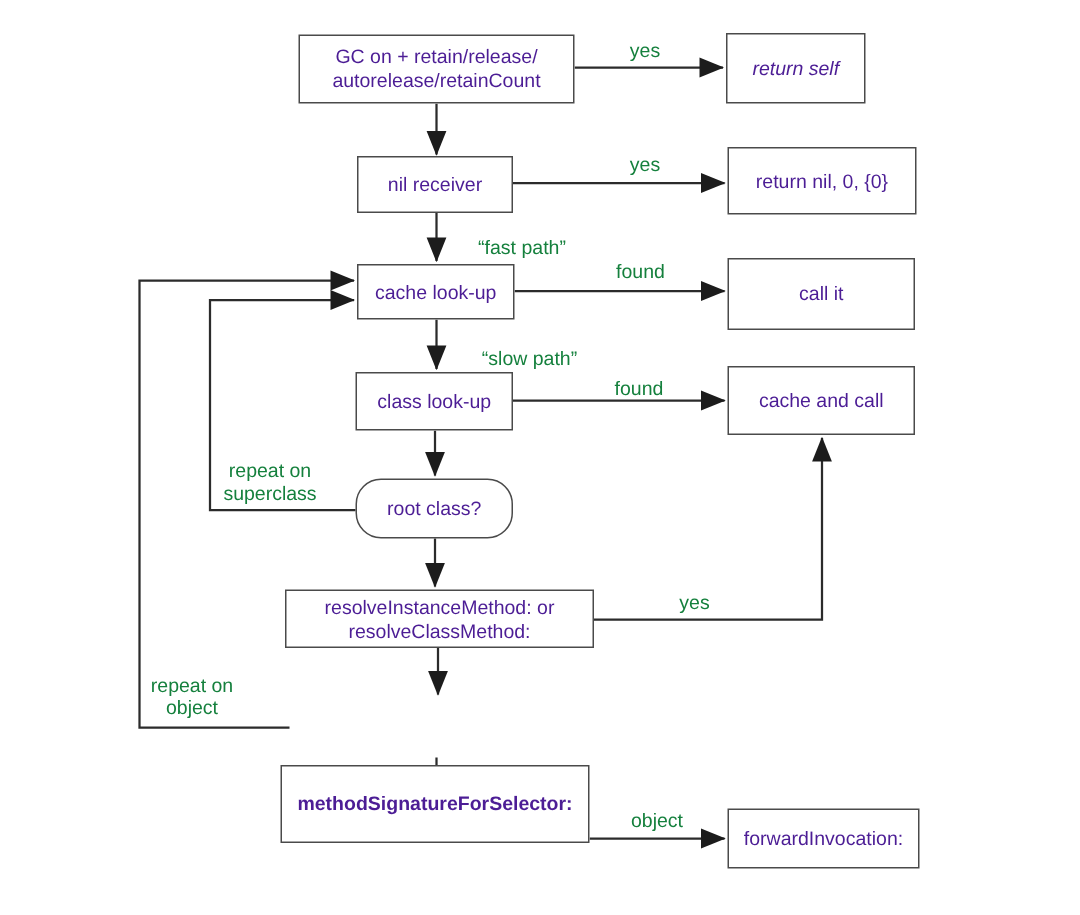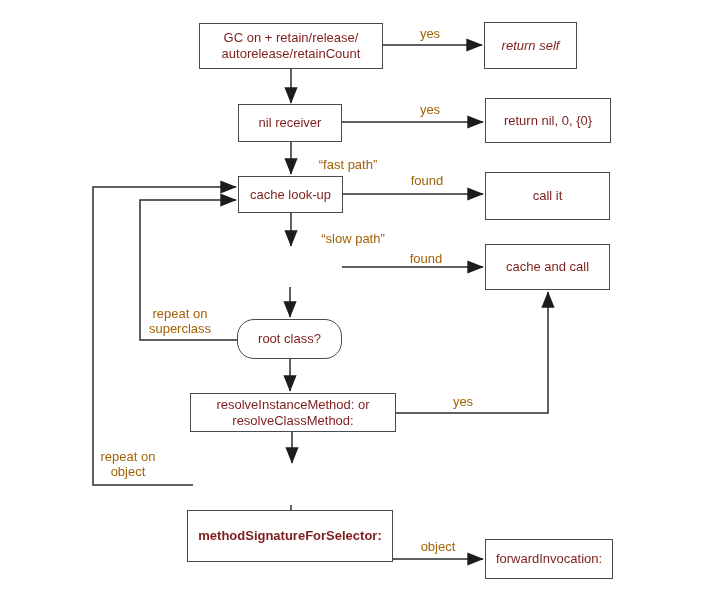--- a/index.html
+++ b/index.html
@@ -27,29 +27,29 @@
     box-sizing: border-box;
     border: 1.5px solid #4a4a4a;
     background: #ffffff;
     display: flex;
     flex-direction: column;
     align-items: center;
     justify-content: center;
     text-align: center;
     font-size: 13px;
     line-height: 16px;
-    color: #7f1d1d;
+    color: #4c1d95;
   }
   .node span { display: block; white-space: nowrap; }
   .edge-label {
     position: absolute;
     text-align: center;
     font-size: 13px;
     line-height: 15px;
-    color: #a16207;
+    color: #15803d;
   }
   .edge-label span { display: block; white-space: nowrap; }
 </style>
 </head>
 <body>
 
 <div class="canvas">
 
   <svg class="edges" width="720" height="610" viewBox="0 0 720 610">
     <defs>
@@ -97,20 +97,23 @@
   </div>
 
   <div class="node" style="left:238px; top:176px; width:105px; height:37px;">
     <span>cache look-up</span>
   </div>
 
   <div class="node" style="left:485px; top:172px; width:125px; height:48px;">
     <span>call it</span>
   </div>
 
+  <div class="node" style="left:237px; top:248px; width:105px; height:39px;">
+    <span>class look-up</span>
+  </div>
 
   <div class="node" style="left:485px; top:244px; width:125px; height:46px;">
     <span>cache and call</span>
   </div>
 
   <div class="node" style="left:237px; top:319px; width:105px; height:40px;border-radius:17px;">
     <span>root class?</span>
   </div>
 
   <div class="node" style="left:190px; top:393px; width:206px; height:39px;">

